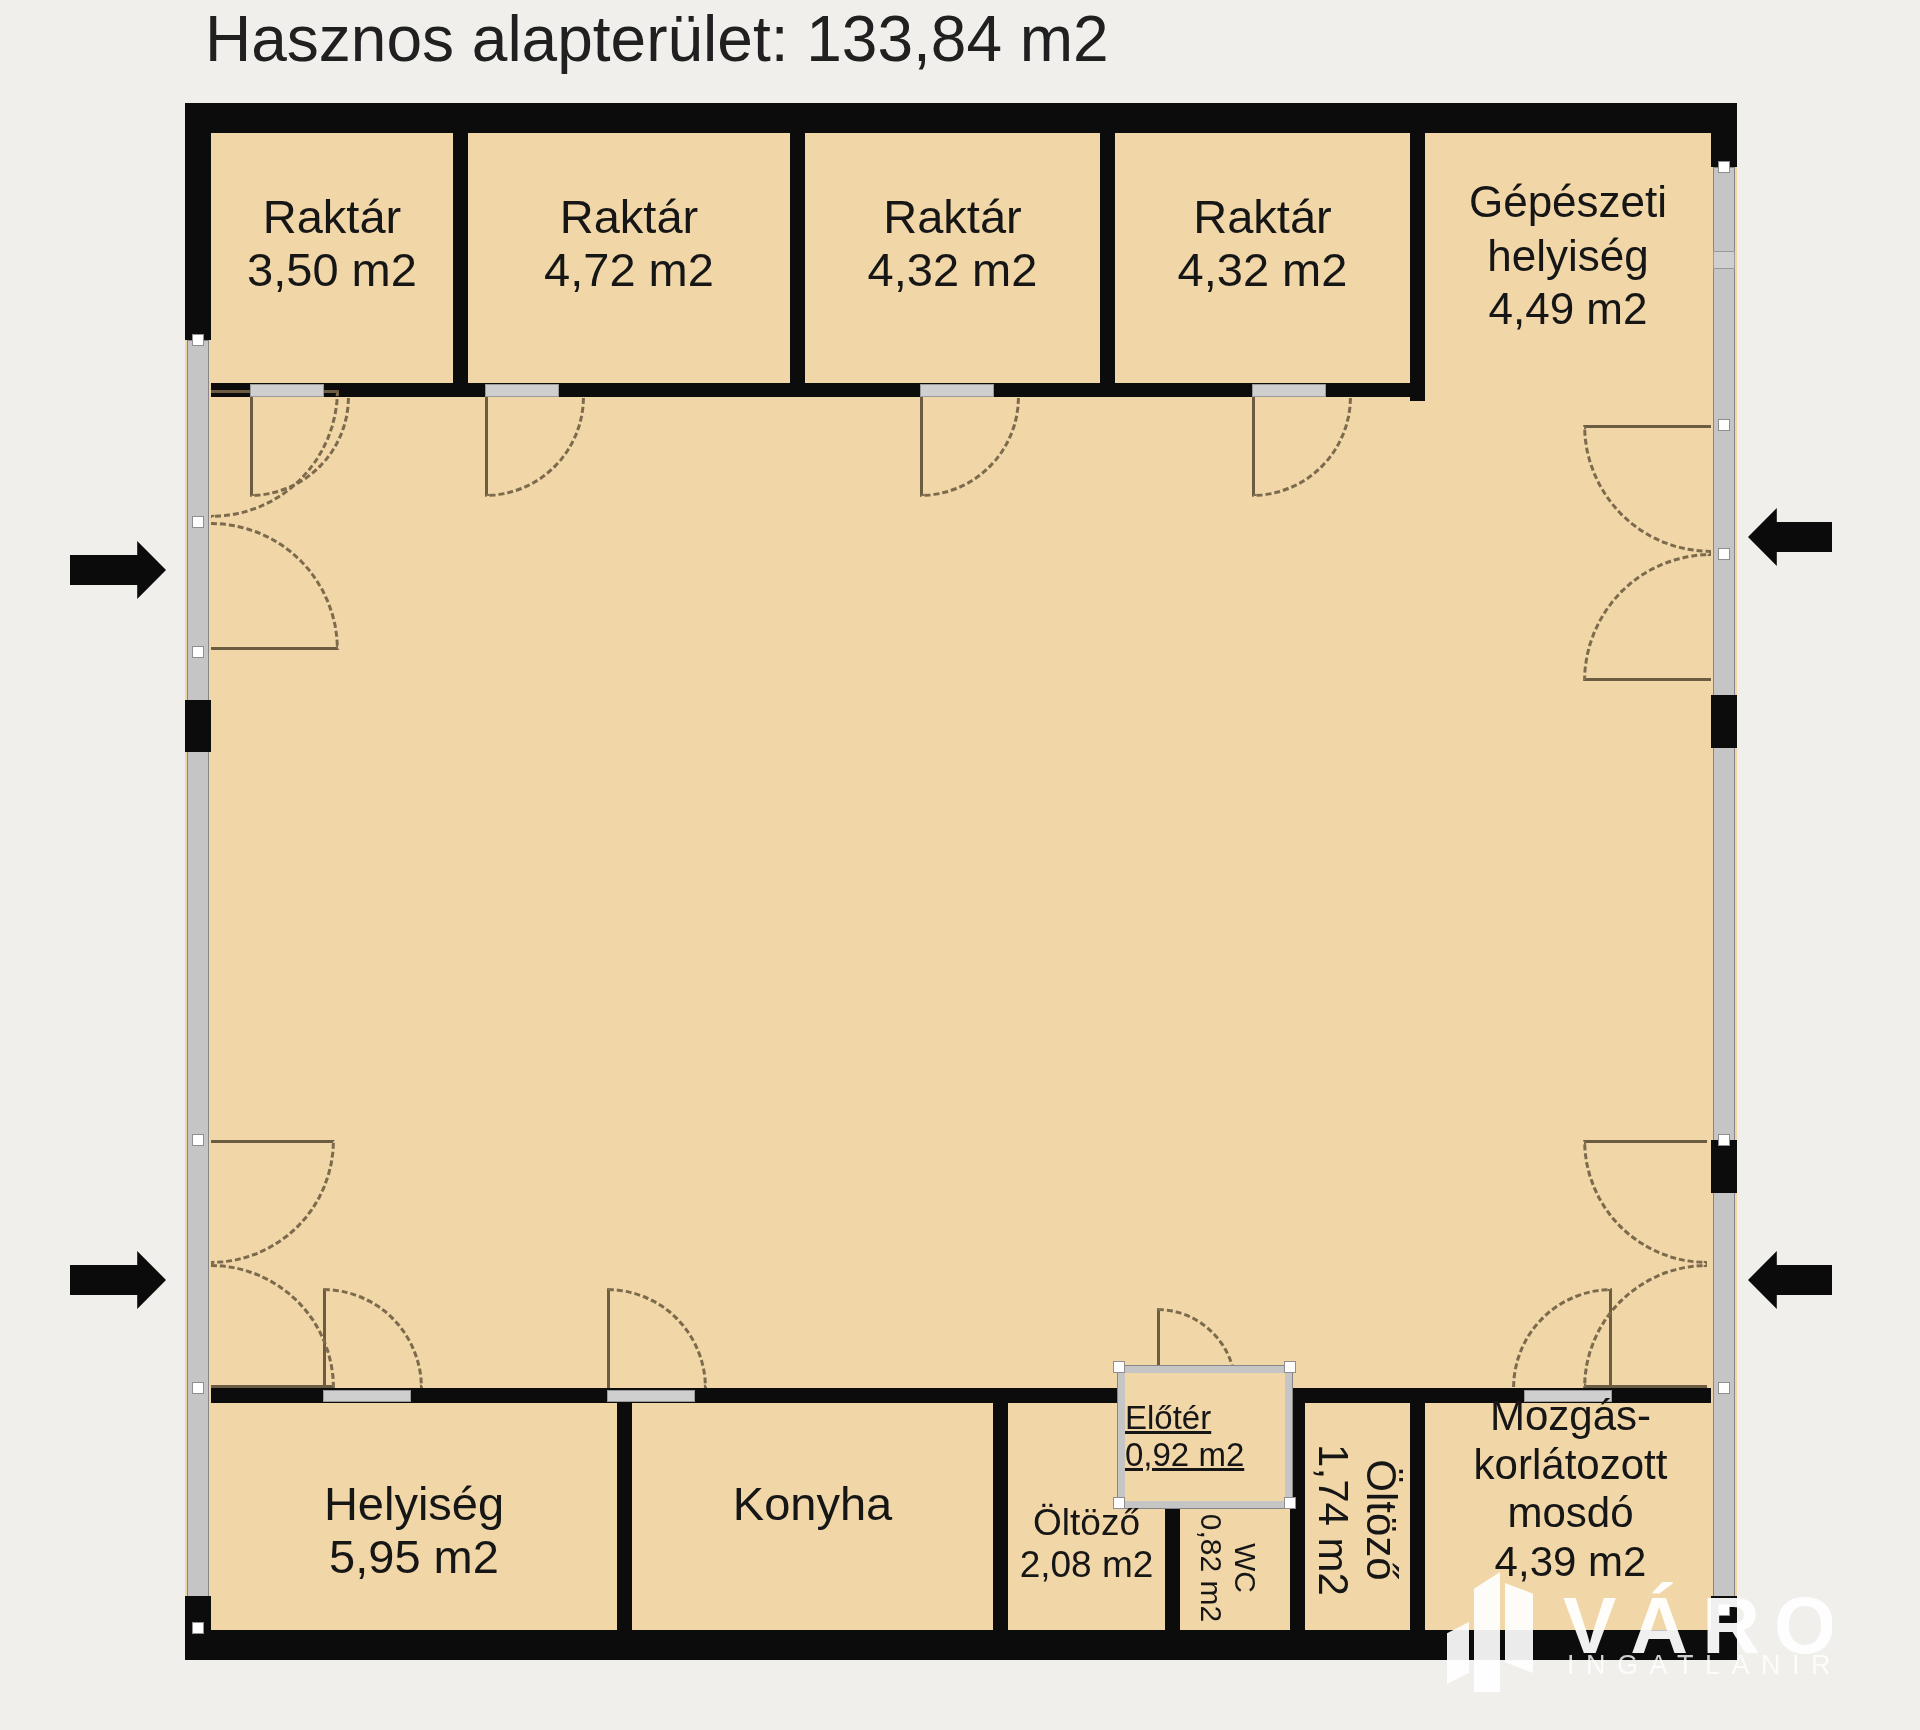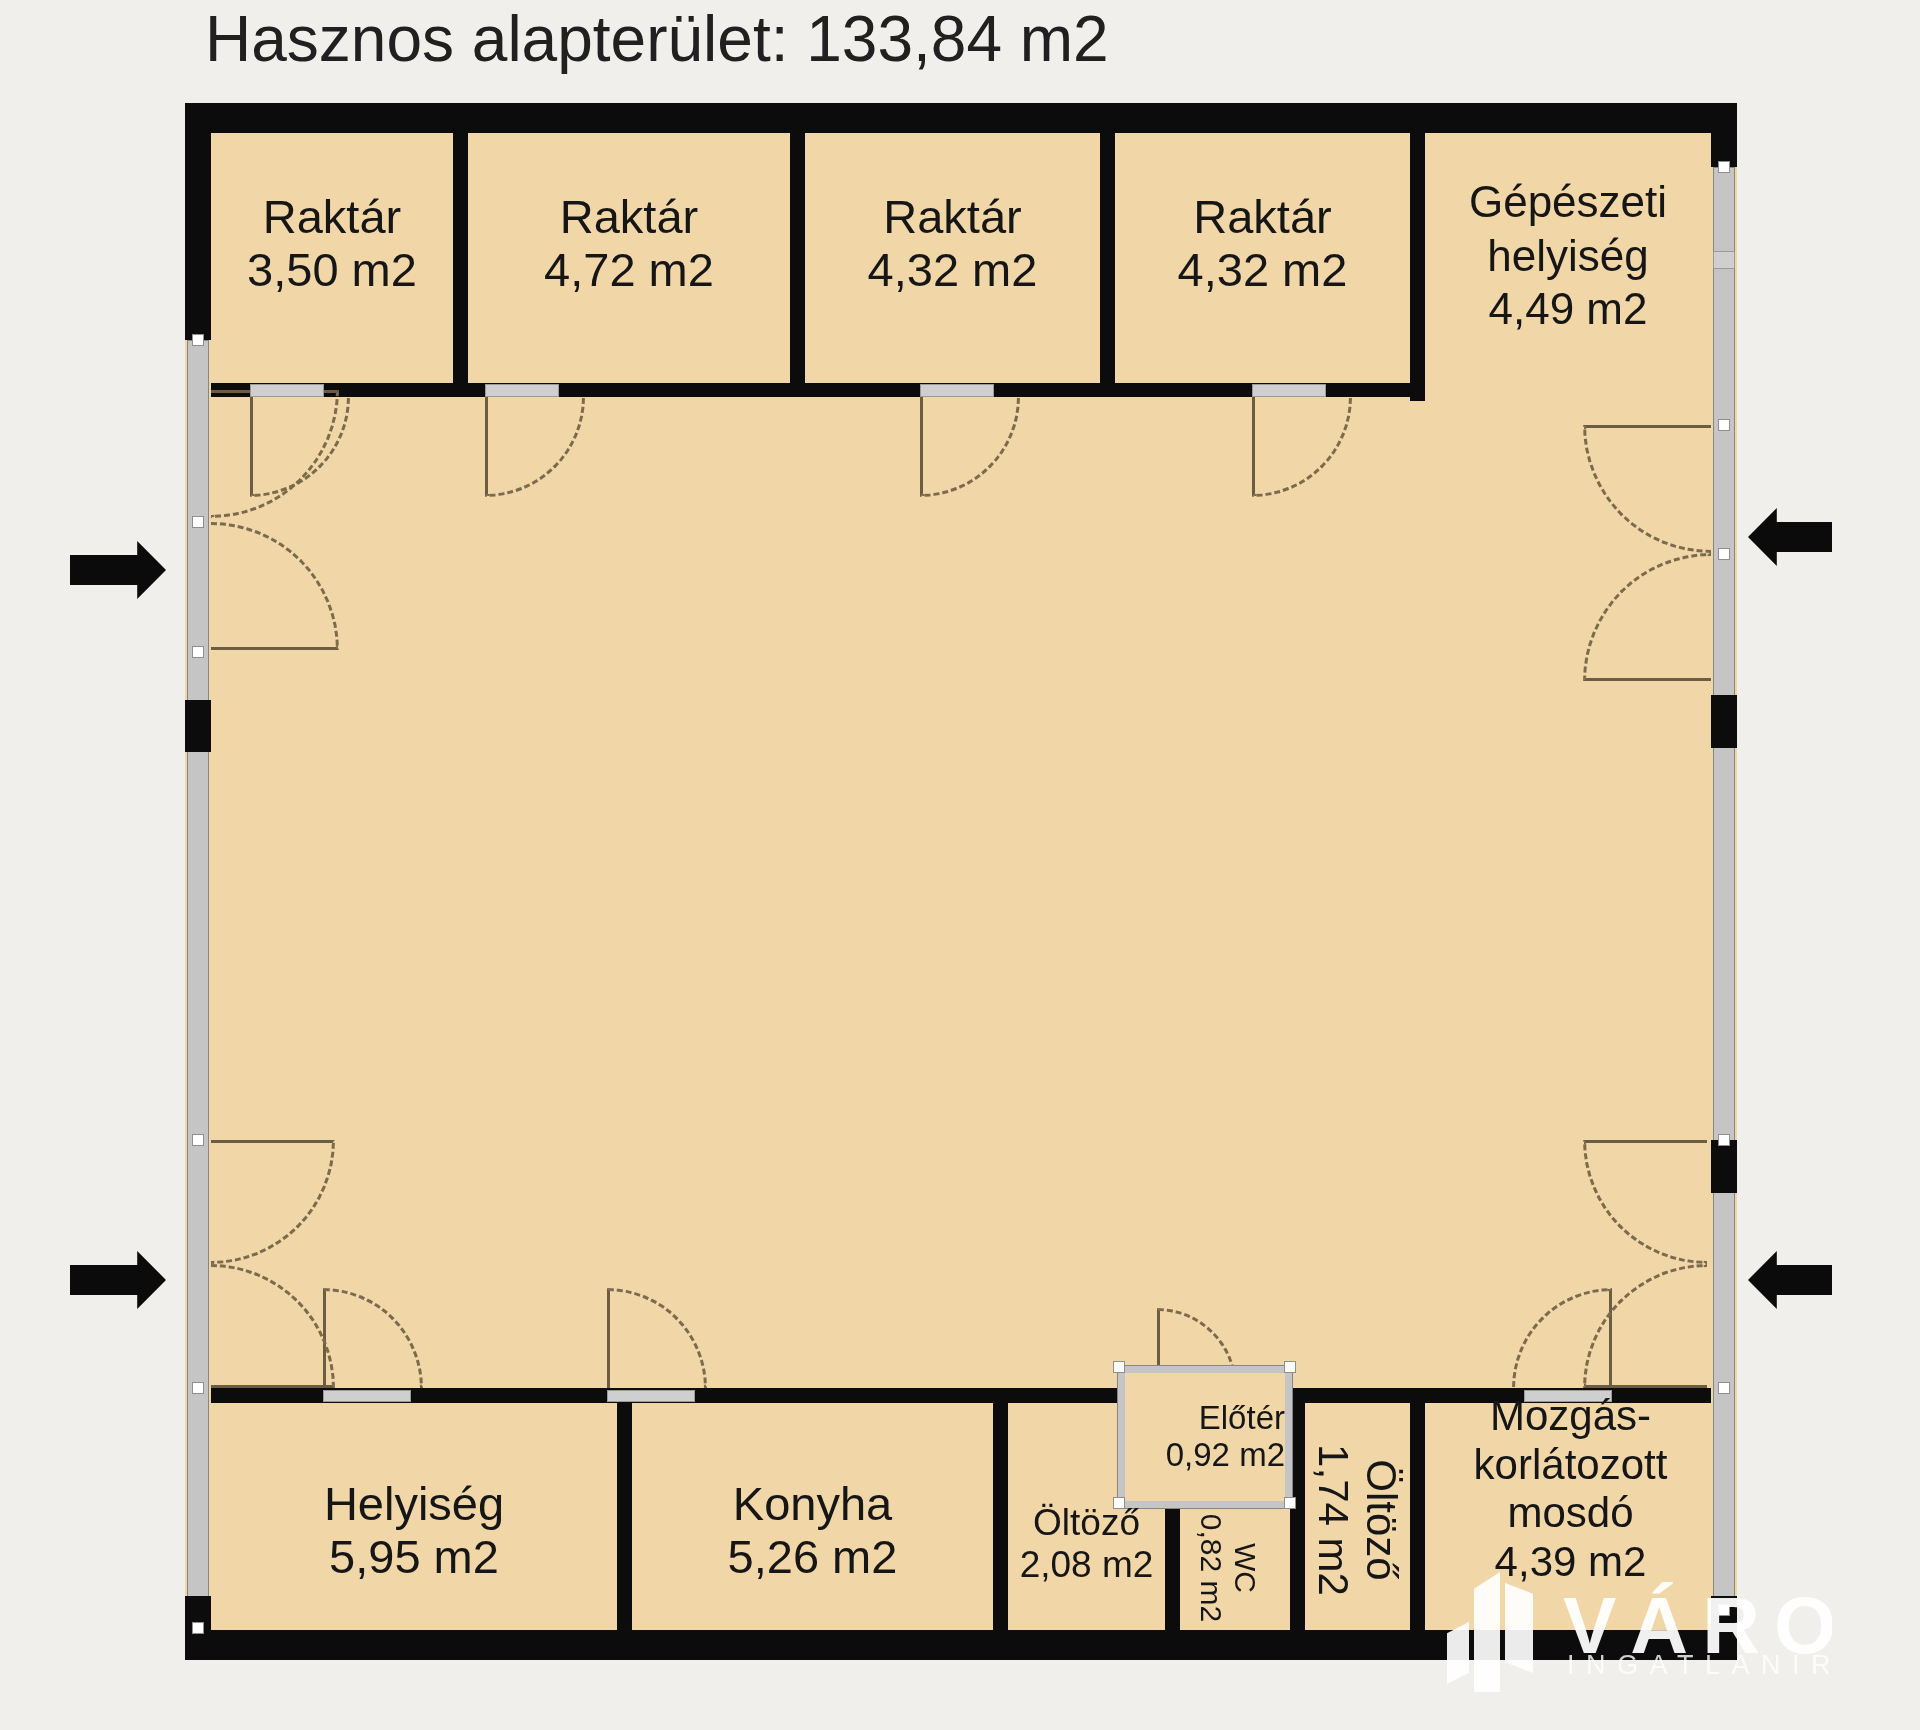--- a/index.html
+++ b/index.html
@@ -19,22 +19,22 @@
   .leaf-right{border-right:3px solid #6b5c42;}
   .leaf-top{border-top:3px solid #6b5c42;}
   .leaf-bottom{border-bottom:3px solid #6b5c42;}
   .label{position:absolute;text-align:center;z-index:5;line-height:1.13;}
   .page-title{position:absolute;left:205px;top:2px;font-size:64px;color:#202020;z-index:6;white-space:nowrap;}
   .arrow{position:absolute;width:96px;height:58px;background:#0b0b0b;z-index:6;}
   .arrow.right{clip-path:polygon(0% 24%,70% 24%,70% 0%,100% 50%,70% 100%,70% 76%,0% 76%);}
   .arrow.left{clip-path:polygon(100% 24%,30% 24%,30% 0%,0% 50%,30% 100%,30% 76%,100% 76%);}
   .eloter-box{position:absolute;left:1118px;top:1366px;width:174px;height:142px;background:#f1d7a8;
               border:7px solid #c5c5c5;outline:1px solid #868686;box-sizing:border-box;z-index:4;
-              display:flex;flex-direction:column;align-items:flex-end;justify-content:center;
-              font-size:33px;line-height:1.12;text-align:center;}
+              display:flex;flex-direction:column;align-items:flex-start;justify-content:center;
+              font-size:33px;line-height:1.12;text-align:center;text-decoration:underline;}
   .rot90{position:absolute;z-index:5;display:flex;flex-direction:column;align-items:center;justify-content:center;
          text-align:center;transform:rotate(90deg);line-height:1.15;}
   .watermark{position:absolute;z-index:10;}
   .wm-bar{position:absolute;background:rgba(255,255,255,0.92);}
   .wm-brand{position:absolute;left:1563px;top:1580px;font-size:80px;font-weight:700;letter-spacing:14px;
             color:rgba(255,255,255,0.94);z-index:10;white-space:nowrap;}
   .wm-sub{position:absolute;left:1567px;top:1650px;font-size:27px;font-weight:400;letter-spacing:11.5px;
           color:rgba(255,255,255,0.8);z-index:10;white-space:nowrap;}
 </style>
 </head>
@@ -140,21 +140,20 @@
     <div>Gépészeti</div>
     <div>helyiség</div>
     <div>4,49 m2</div>
   </div>
   <div class="label" style="left:211px;top:1477px;width:406px;font-size:47px;">
     <div>Helyiség</div>
     <div>5,95 m2</div>
   </div>
   <div class="label" style="left:632px;top:1477px;width:361px;font-size:47px;">
     <div>Konyha</div>
-    <div>5,26 m2</div>
   </div>
   <div class="label" style="left:1008px;top:1502px;width:157px;font-size:37px;">
     <div>Öltöző</div>
     <div>2,08 m2</div>
   </div>
 
   <div class="eloter-box">
     <div>Előtér</div>
     <div>0,92 m2</div>
   </div>

